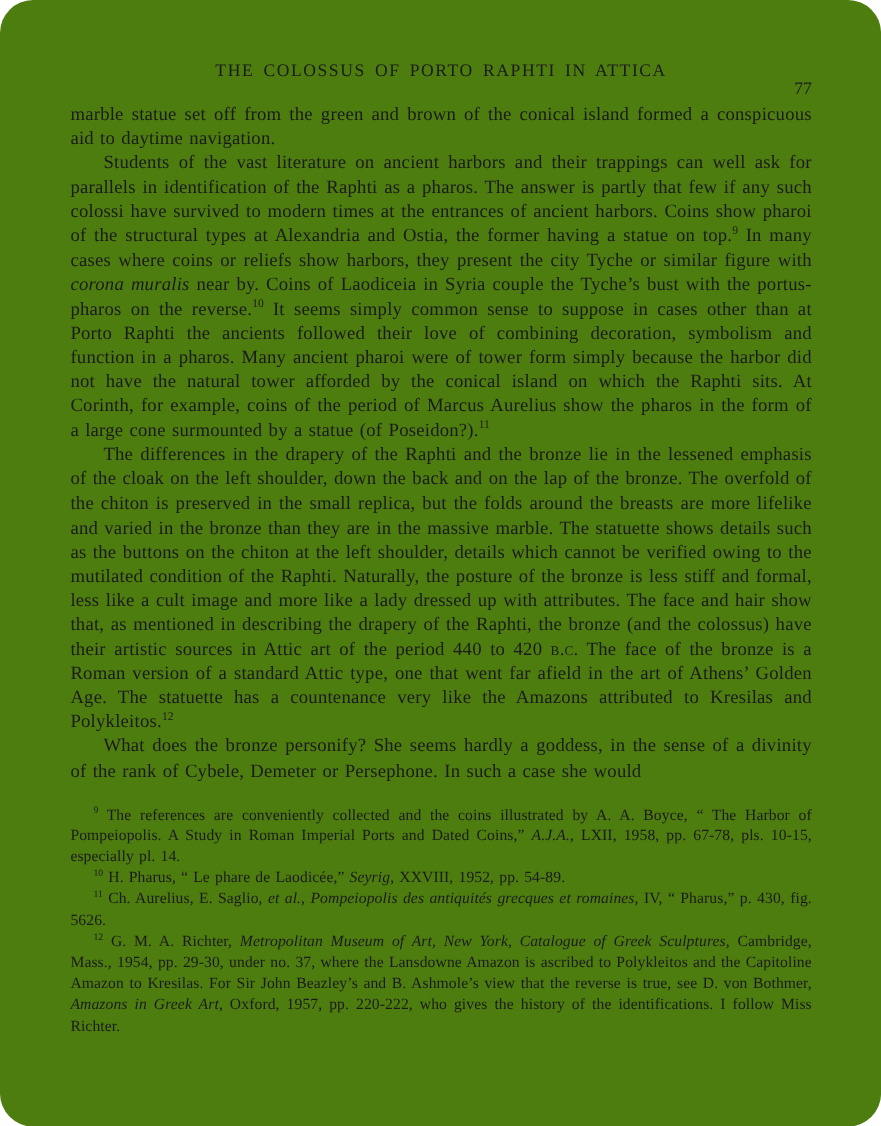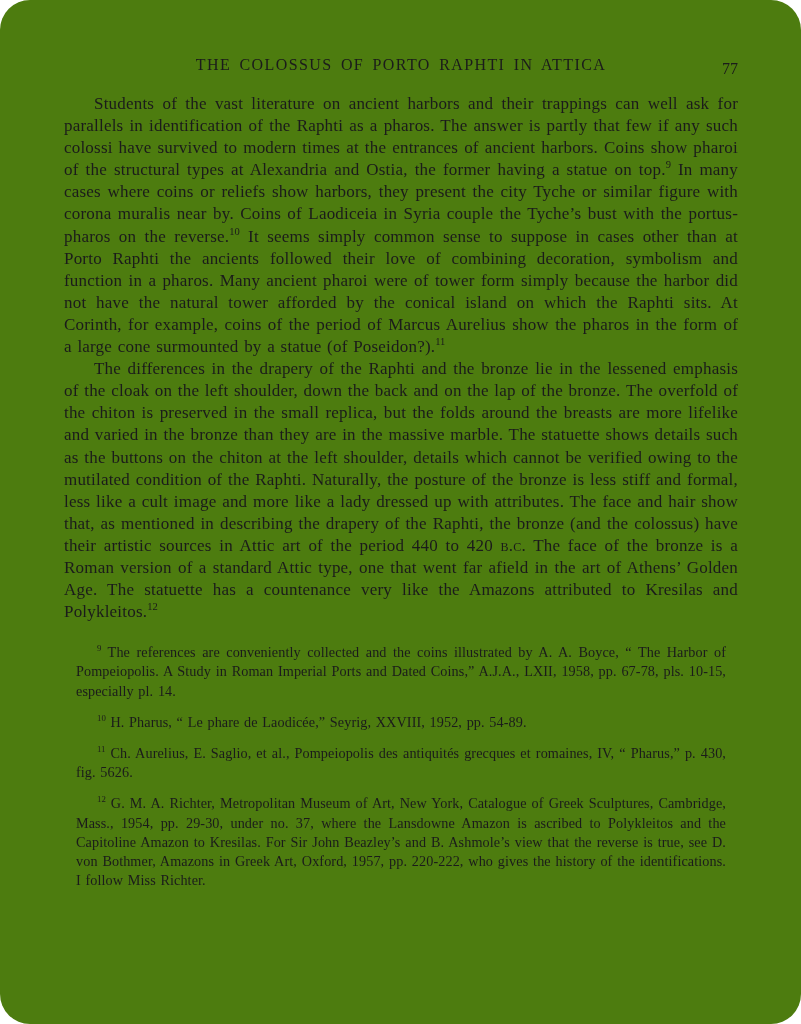--- a/index.html
+++ b/index.html
@@ -30,21 +30,21 @@
     height: 20px;
     text-align: center;
     font-size: 16px;
     letter-spacing: 1.4px;
     word-spacing: 3px;
     white-space: nowrap;
   }
   .page-num {
     position: absolute;
     right: 0;
-    top: 4px;
+    top: 16px;
     letter-spacing: 0;
     word-spacing: 0;
     margin-left: 32px;
   }
   .body-text {
     margin-top: 17px;
     font-size: 17px;
     line-height: 22.1px;
     text-align: justify;
     letter-spacing: 0.2px;
@@ -59,47 +59,49 @@
   }
   .footnotes {
     margin-top: 20px;
     font-size: 14.2px;
     line-height: 19.2px;
     text-align: justify;
     letter-spacing: 0.1px;
     word-spacing: 1px;
   }
   .fn {
-    margin: 12px;
+    margin: 0;
     padding: 0;
     text-indent: 21px;
   }
-  .s-i { }
+  .s-i { font-style: italic; }
   .s-sup {
     font-size: 62%;
     vertical-align: super;
     line-height: 0;
     letter-spacing: 0;
   }
   .s-sc { font-variant: small-caps; }
 </style>
 </head>
 <body>
 
 <div class="page">
   <div class="text-column">
 
     <div class="running-head">
       <span class="head-title">THE COLOSSUS OF PORTO RAPHTI IN ATTICA</span>
       <span class="page-num">77</span>
     </div>
 
     <div class="body-text">
+      <p class="para"><span>marble statue set off from the green and brown of the conical island formed a conspicuous aid to daytime navigation.</span></p>
       <p class="para indent"><span>Students of the vast literature on ancient harbors and their trappings can well ask for parallels in identification of the Raphti as a pharos.  The answer is partly that few if any such colossi have survived to modern times at the entrances of ancient harbors.  Coins show pharoi of the structural types at Alexandria and Ostia, the former having a statue on top.</span><span class="s-sup">9</span><span>  In many cases where coins or reliefs show harbors, they present the city Tyche or similar figure with </span><span class="s-i">corona muralis</span><span> near by.  Coins of Laodiceia in Syria couple the Tyche’s bust with the portus-pharos on the reverse.</span><span class="s-sup">10</span><span>  It seems simply common sense to suppose in cases other than at Porto Raphti the ancients followed their love of combining decoration, symbolism and function in a pharos.  Many ancient pharoi were of tower form simply because the harbor did not have the natural tower afforded by the conical island on which the Raphti sits.  At Corinth, for example, coins of the period of Marcus Aurelius show the pharos in the form of a large cone surmounted by a statue (of Poseidon?).</span><span class="s-sup">11</span></p>
       <p class="para indent"><span>The differences in the drapery of the Raphti and the bronze lie in the lessened emphasis of the cloak on the left shoulder, down the back and on the lap of the bronze.  The overfold of the chiton is preserved in the small replica, but the folds around the breasts are more lifelike and varied in the bronze than they are in the massive marble.  The statuette shows details such as the buttons on the chiton at the left shoulder, details which cannot be verified owing to the mutilated condition of the Raphti.  Naturally, the posture of the bronze is less stiff and formal, less like a cult image and more like a lady dressed up with attributes.  The face and hair show that, as mentioned in describing the drapery of the Raphti, the bronze (and the colossus) have their artistic sources in Attic art of the period 440 to 420 </span><span class="s-sc">b.c.</span><span>  The face of the bronze is a Roman version of a standard Attic type, one that went far afield in the art of Athens’ Golden Age.  The statuette has a countenance very like the Amazons attributed to Kresilas and Polykleitos.</span><span class="s-sup">12</span></p>
+      <p class="para indent"><span>What does the bronze personify?  She seems hardly a goddess, in the sense of a divinity of the rank of Cybele, Demeter or Persephone.  In such a case she would</span></p>
     </div>
 
     <div class="footnotes">
       <p class="fn"><span class="s-sup">9</span><span> The references are conveniently collected and the coins illustrated by A. A. Boyce, “ The Harbor of Pompeiopolis.  A Study in Roman Imperial Ports and Dated Coins,” </span><span class="s-i">A.J.A.</span><span>, LXII, 1958, pp. 67-78, pls. 10-15, especially pl. 14.</span></p>
       <p class="fn"><span class="s-sup">10</span><span> H. Pharus, “ Le phare de Laodicée,” </span><span class="s-i">Seyrig</span><span>, XXVIII, 1952, pp. 54-89.</span></p>
       <p class="fn"><span class="s-sup">11</span><span> Ch. Aurelius, E. Saglio, </span><span class="s-i">et al.</span><span>, </span><span class="s-i">Pompeiopolis des antiquités grecques et romaines</span><span>, IV, “ Pharus,” p. 430, fig. 5626.</span></p>
       <p class="fn"><span class="s-sup">12</span><span> G. M. A. Richter, </span><span class="s-i">Metropolitan Museum of Art, New York, Catalogue of Greek Sculptures,</span><span> Cambridge, Mass., 1954, pp. 29-30, under no. 37, where the Lansdowne Amazon is ascribed to Polykleitos and the Capitoline Amazon to Kresilas.  For Sir John Beazley’s and B. Ashmole’s view that the reverse is true, see D. von Bothmer, </span><span class="s-i">Amazons in Greek Art</span><span>, Oxford, 1957, pp. 220-222, who gives the history of the identifications.  I follow Miss Richter.</span></p>
     </div>
 
   </div>

